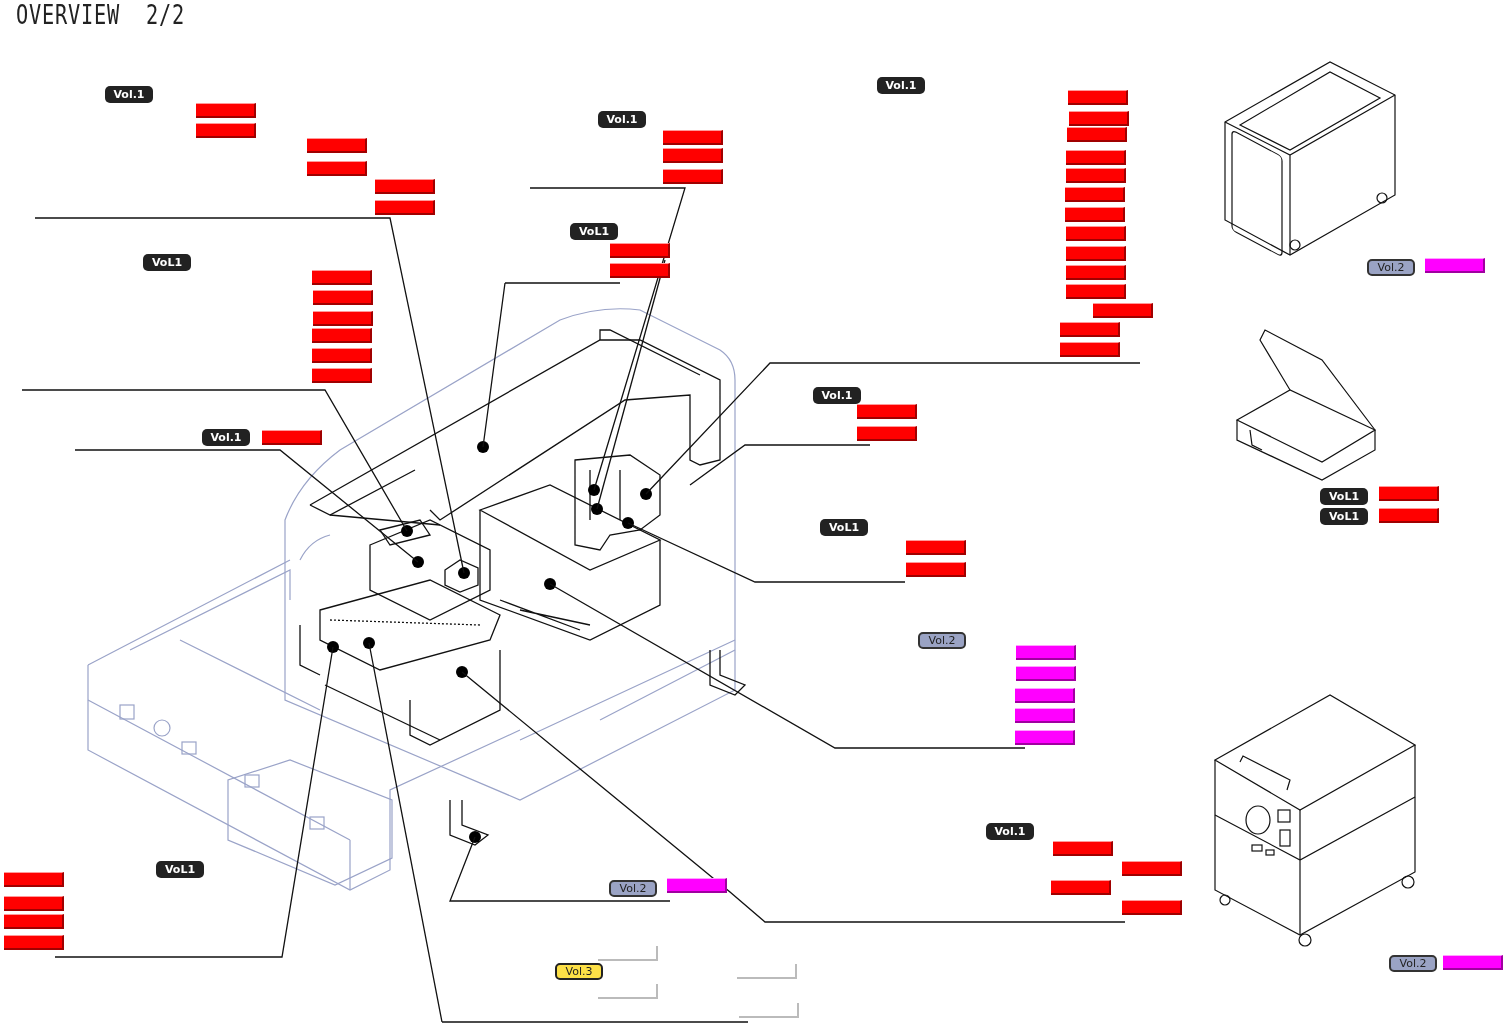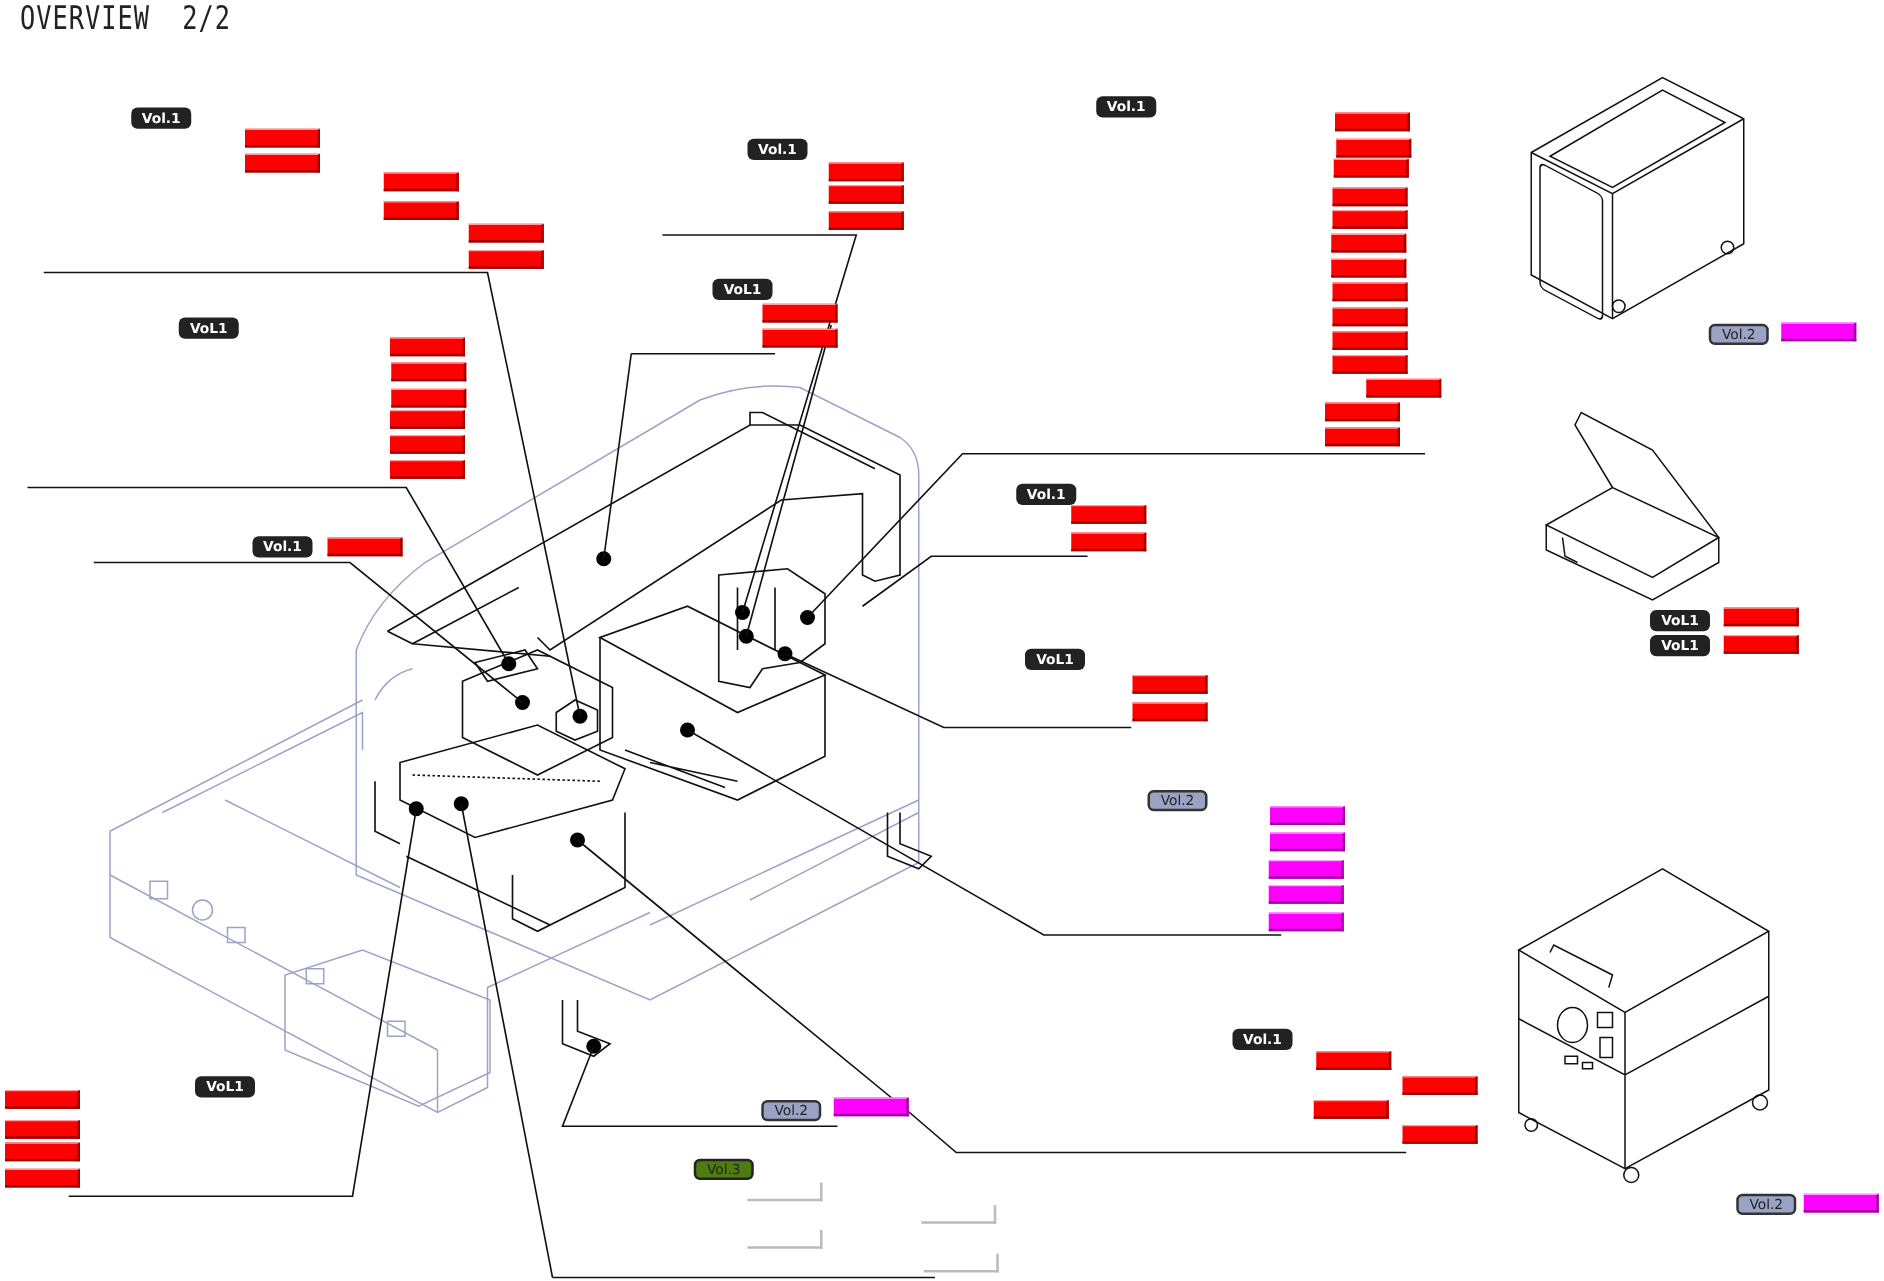--- a/index.html
+++ b/index.html
@@ -1,21 +1,21 @@
 <!DOCTYPE html>
 <html><head>
 <meta charset="utf-8">
 <style>
   html, body { margin:0; padding:0; background:#fff; }
   body { width:1507px; height:1025px; position:relative; overflow:hidden; font-family:"DejaVu Sans", sans-serif; }
   .title { position:absolute; left:16px; top:0px; font-family:"DejaVu Sans Mono", monospace; font-size:26px; color:#222; letter-spacing:1px; transform:scaleX(0.78); transform-origin:left top; white-space:pre; }
   .vol { position:absolute; height:17px; width:48px; border-radius:5px; font-size:11px; font-weight:bold; color:#fff; text-align:center; line-height:17px; box-sizing:border-box; cursor:pointer; }
   .vol.v1 { background:#222; }
   .vol.v2 { background:#9aa3c4; color:#222; border:2px solid #333; font-weight:normal; line-height:13px; }
-  .vol.v3 { background:#4d7c0f; color:#222; border:2px solid #222; font-weight:normal; line-height:13px; }
+  .vol.v3 { background:#fde047; color:#222; border:2px solid #222; font-weight:normal; line-height:13px;margin-top:36px; }
   .lnk { position:absolute; width:60px; height:15px; box-sizing:border-box; cursor:pointer; }
   .lnk.red { background:#ff0000; border-right:2px solid #a00000; border-bottom:2px solid #a00000; border-top:1px solid #ff9a9a; }
   .lnk.mag { background:#ff00ff; border-right:2px solid #a000a0; border-bottom:2px solid #a000a0; border-top:1px solid #ffa0ff; }
   .blank { position:absolute; width:60px; height:15px; border-right:2px solid #bbb; border-bottom:2px solid #bbb; box-sizing:border-box; cursor:pointer; }
   svg.draw { position:absolute; left:0; top:0; }
 </style>
 </head>
 <body>
 
 <div class="title">OVERVIEW  2/2</div>

